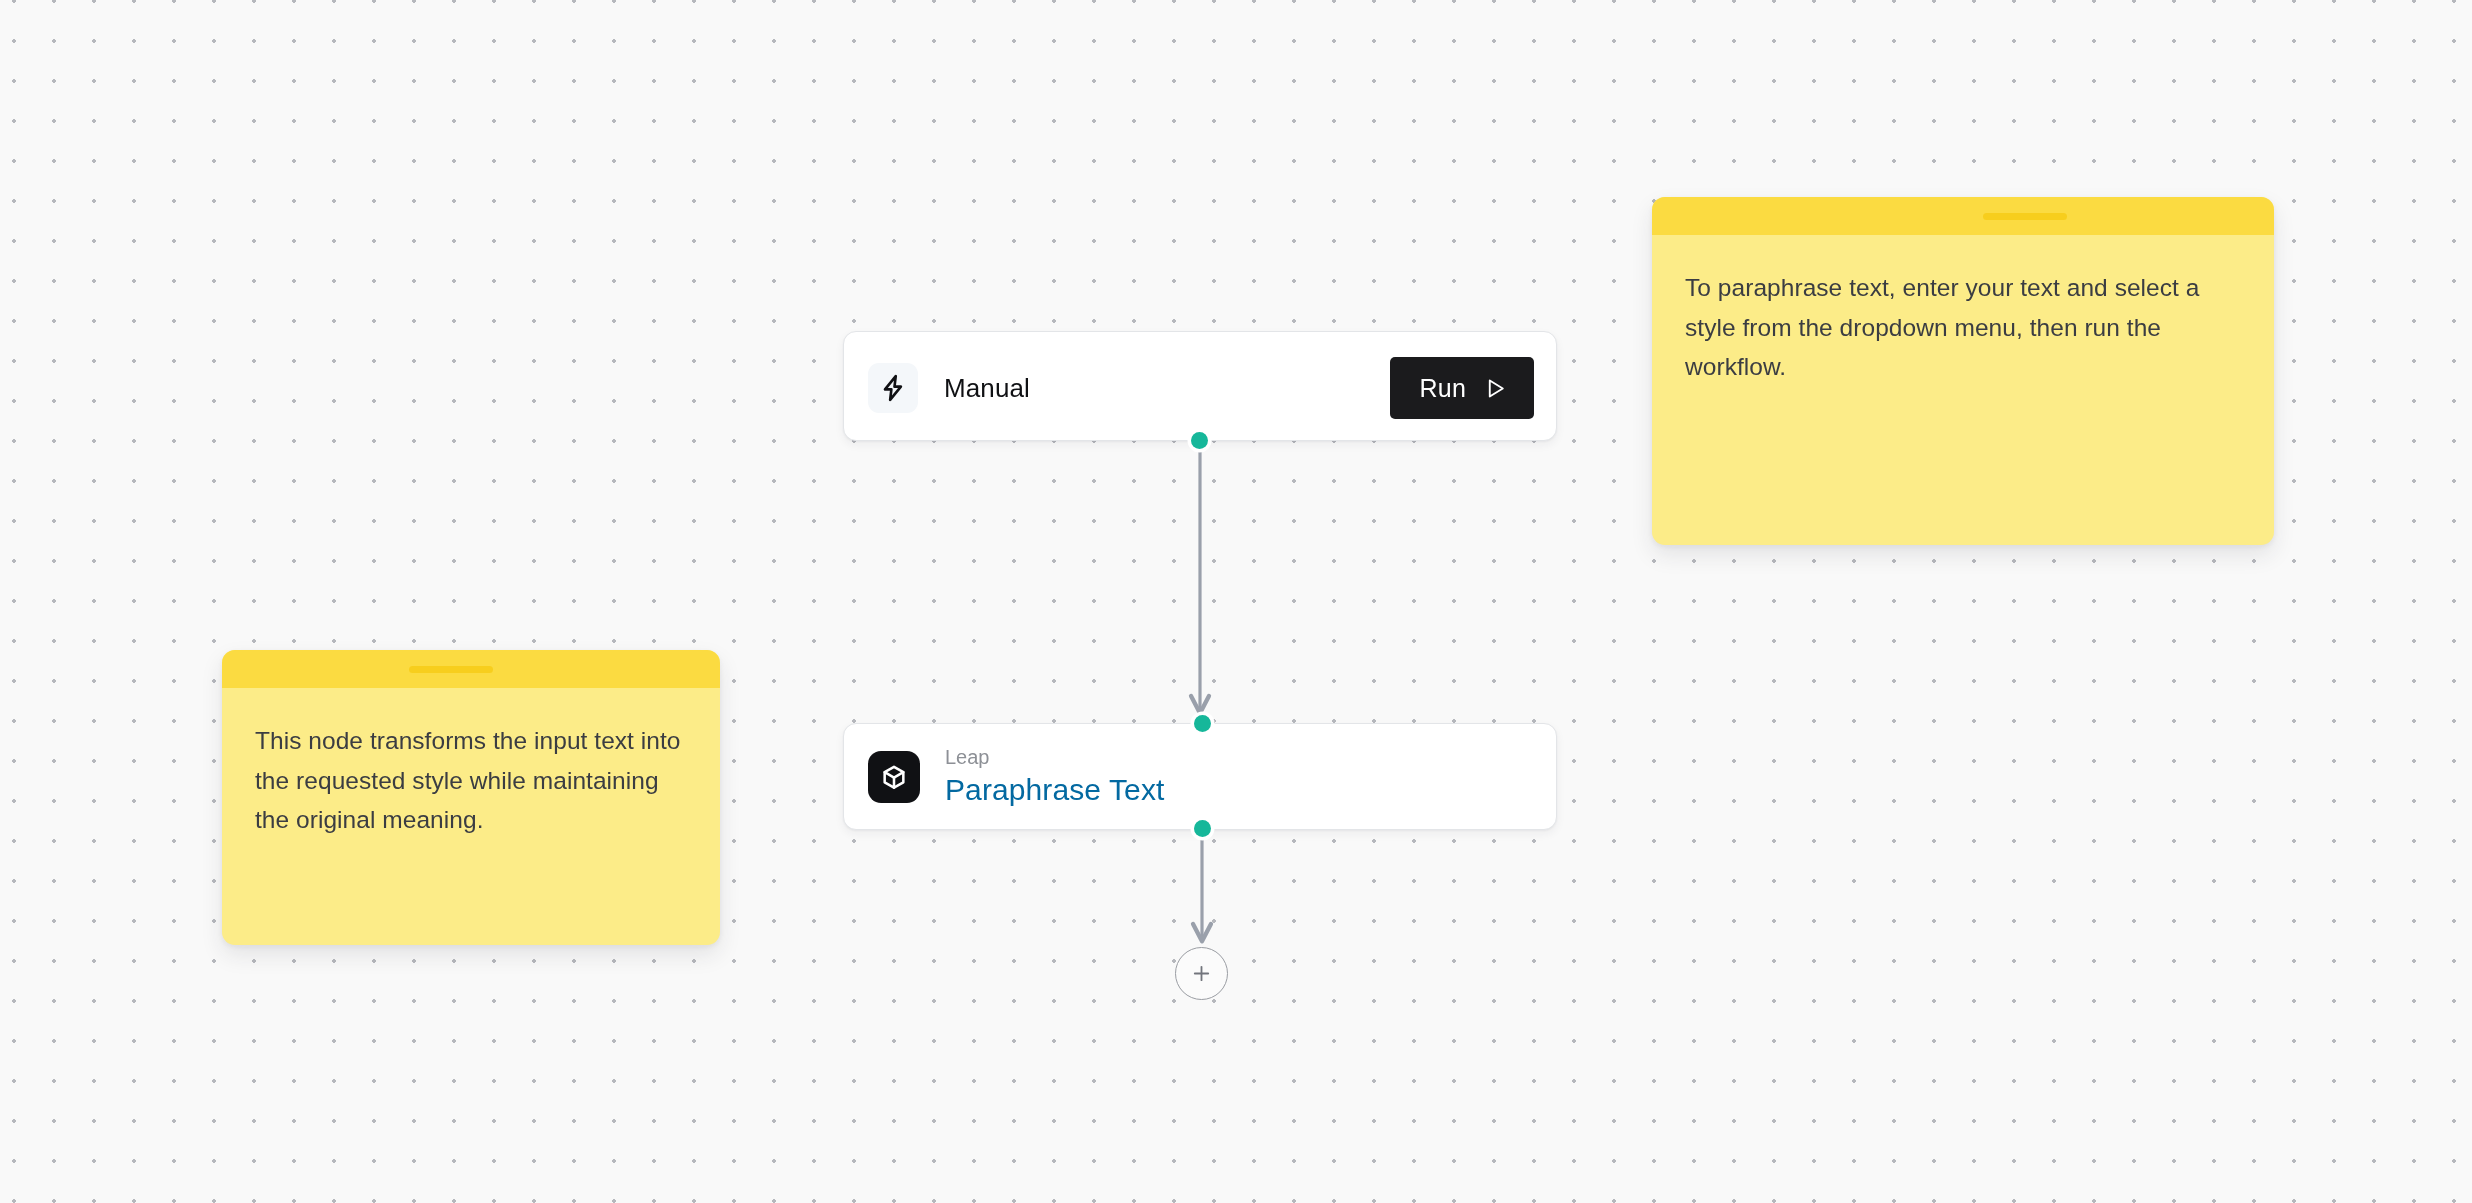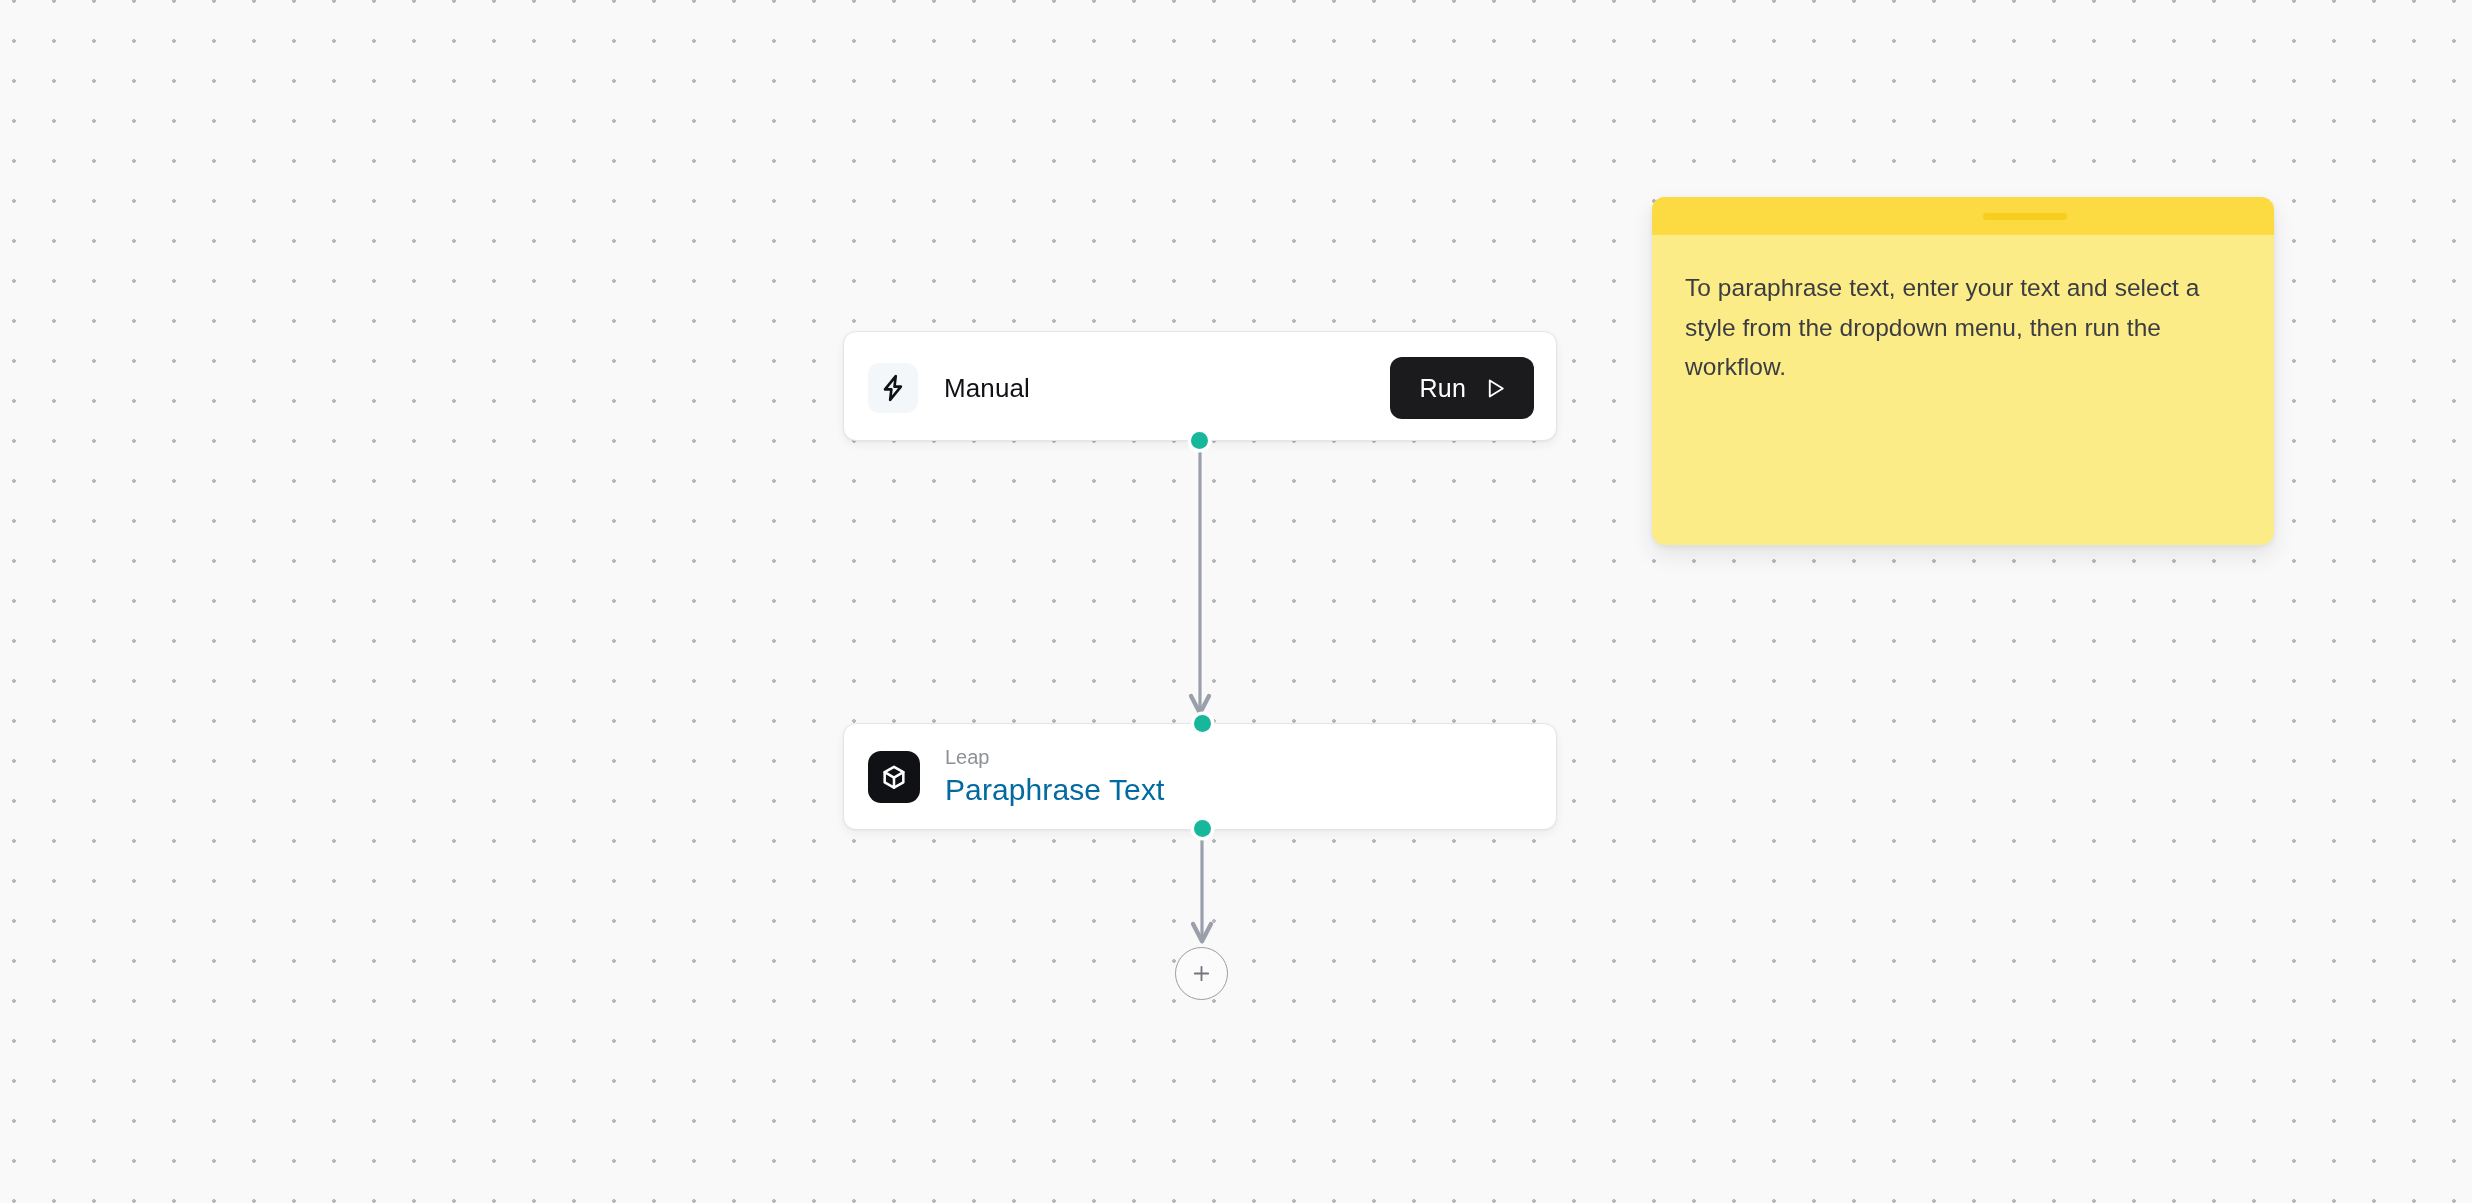--- a/index.html
+++ b/index.html
@@ -63,21 +63,21 @@
     color: #101114;
     letter-spacing: 0.1px;
     margin-left: 26px;
     white-space: nowrap;
   }
 
   .run-button {
     margin-left: auto;
     background: #1b1b1d;
     border: none;
-    border-radius: 12px;
+    border-radius: 5px;
     height: 62px;
     padding: 0 26px 0 30px;
     display: flex;
     align-items: center;
     gap: 17px;
     cursor: pointer;
   }
   .run-button .run-text {
     color: #ffffff;
     font-size: 25px;
@@ -275,20 +275,28 @@
 
   <div id="add-node-button">
     <span>
       <svg width="23" height="23" viewBox="0 0 24 24" fill="none" stroke="#72757c" stroke-width="1.9" stroke-linecap="round">
         <line x1="12" y1="5" x2="12" y2="19"></line>
         <line x1="5" y1="12" x2="19" y2="12"></line>
       </svg>
     </span>
   </div>
 
+  <div id="sticky-left" class="sticky">
+    <div class="sticky-header">
+      <div class="sticky-handle"></div>
+    </div>
+    <div class="sticky-body">
+      <p class="sticky-text">This node transforms the input text into the requested style while maintaining the original meaning.</p>
+    </div>
+  </div>
 
   <div id="sticky-right" class="sticky">
     <div class="sticky-header">
       <div class="sticky-handle"></div>
     </div>
     <div class="sticky-body">
       <p class="sticky-text">To paraphrase text, enter your text and select a style from the dropdown menu, then run the workflow.</p>
     </div>
   </div>
 

